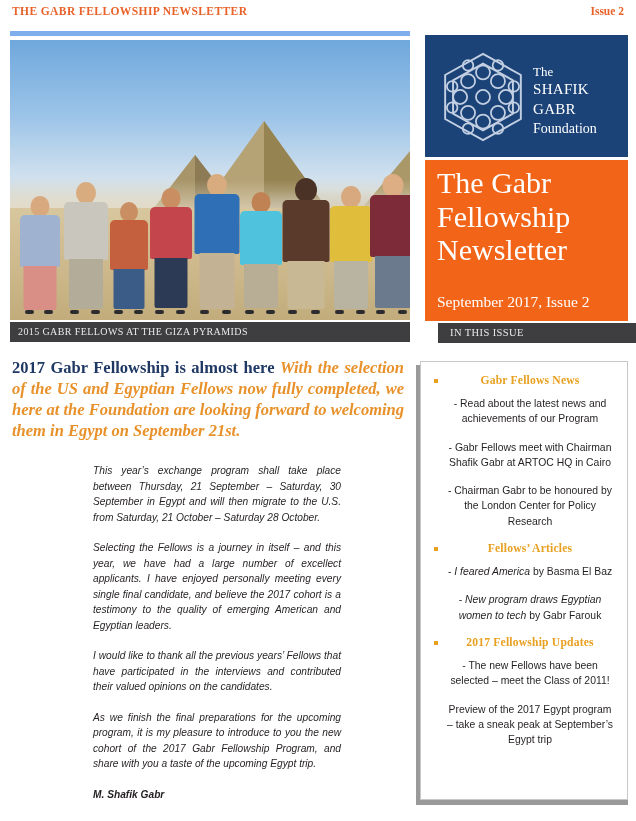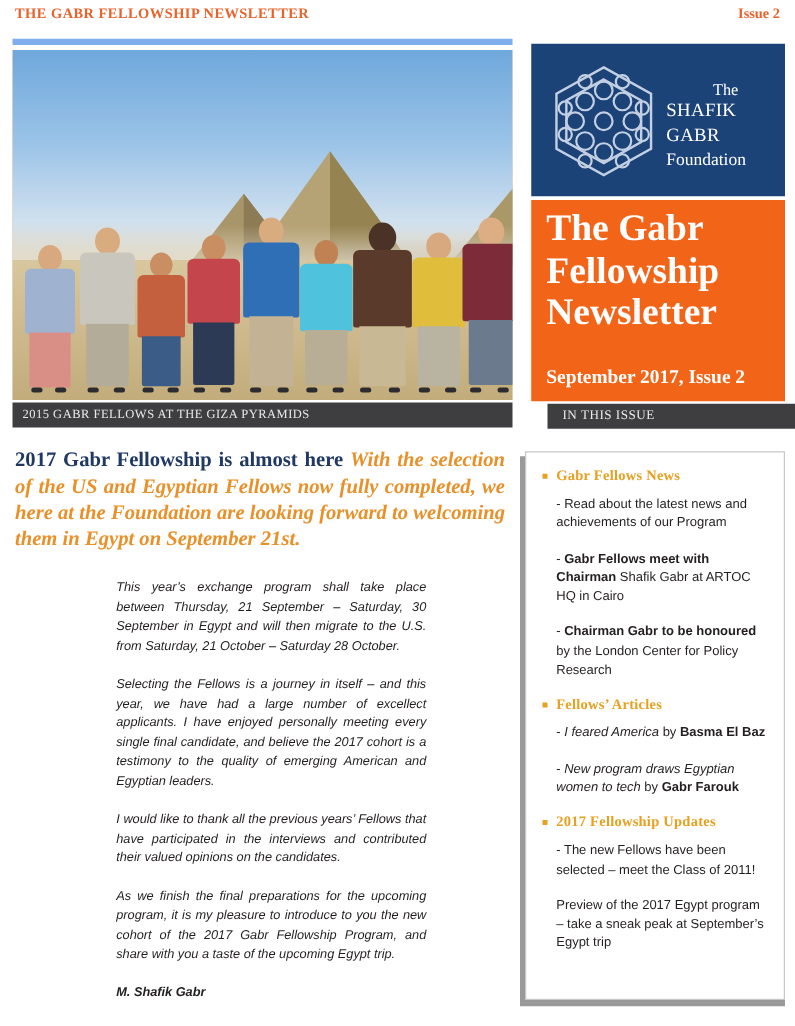--- a/index.html
+++ b/index.html
@@ -143,31 +143,30 @@
     left: 14px; top: 16px;
     width: 88px; height: 92px;
   }
   #logo-text {
     position: absolute;
     left: 108px; top: 28px;
     font-family: "Liberation Serif", serif;
     color: #ffffff;
     line-height: 1.32;
   }
-  #logo-text .l1 { font-size: 13px; display: block; text-align: center; }
+  #logo-text .l1 { font-size: 13px; display: block; }
   #logo-text .l2 { font-size: 15px; display: block; letter-spacing: 0.3px; }
   #logo-text .l3 { font-size: 14px; display: block; }
 
   
   #title-block {
     position: absolute;
     left: 425px; top: 160px;
     width: 203px; height: 161px;
     background: #F26418;
-    font-weight: bold;
   }
   #title-block .big {
     position: absolute;
     left: 12px; top: 6px;
     font-family: "Liberation Serif", serif;
     font-size: 30px;
     line-height: 1.12;
     color: #ffffff;
   }
   #title-block .sub {
@@ -266,23 +265,23 @@
     background: #E8A020;
   }
   .sb-item {
     font-family: "Liberation Sans", sans-serif;
     font-size: 10.4px;
     line-height: 1.47;
     color: #231F20;
     margin: 0 0 13px 0;
     padding-left: 12px;
   }
-  .sb-item b { font-weight: bold; }
+  .sb-item b { font-weight: normal; }
   .sb-item i { font-style: italic; }
-  .sb-group { margin-bottom: 6px; }
+  .sb-group { margin-bottom: 6px; text-align: center; }
 </style>
 </head>
 <body>
 
 <div id="masthead">
   <div id="masthead-title">THE GABR FELLOWSHIP NEWSLETTER</div>
   <div id="masthead-issue">Issue 2</div>
 </div>
 <div id="rule-left"></div>
 

